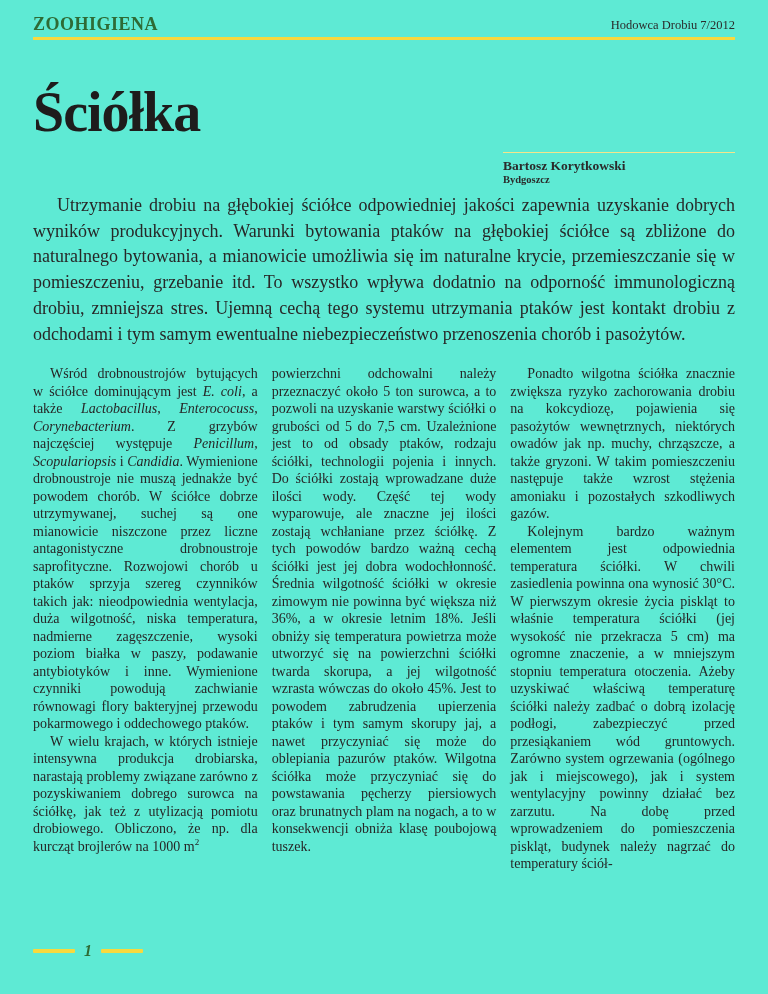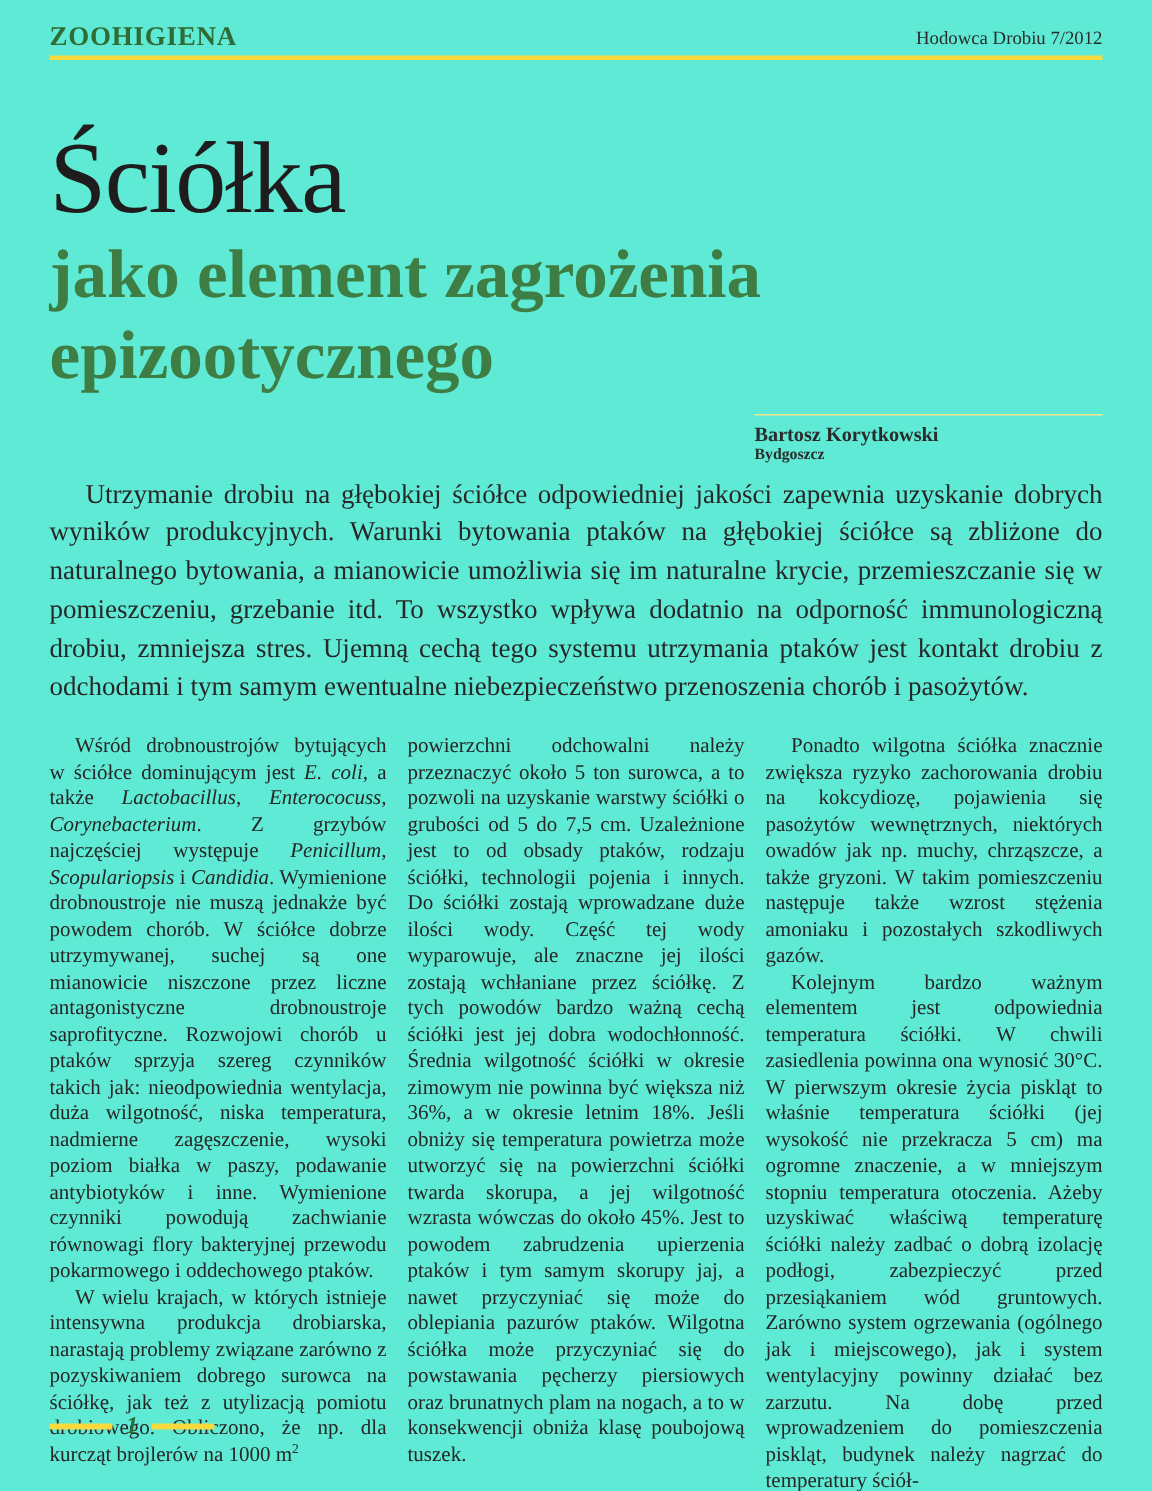--- a/index.html
+++ b/index.html
@@ -14,21 +14,21 @@
     padding:14px 33px 0 33px;
     overflow:hidden;
   }
   
   .header{display:flex;justify-content:space-between;align-items:flex-end;}
   .header .section{font-size:18px;font-weight:bold;letter-spacing:.5px;color:#2e6b35;}
   .header .issue{font-size:12.5px;color:#2b2b2b;padding-bottom:2px;margin-left:32px;}
   .header-rule{height:3px;background:#f8d93e;margin-top:2px;}
   
   .title-block{margin-top:44px;}
-  .title-main{font-size:68px;line-height:1.0;font-weight:normal;color:#1e1c1c;letter-spacing:-1px;margin-top:44px;}
+  .title-main{font-size:56px;line-height:1.0;font-weight:bold;color:#1e1c1c;letter-spacing:-1px;margin-top:44px;}
   .title-sub{font-size:46px;line-height:1.17;font-weight:bold;color:#3e7d44;max-width:545px;margin-top:4px;}
   
   .author-block{margin-top:12px;margin-left:auto;width:232px;border-top:1px solid #f5e58a;padding-top:5px;}
   .author-name{font-size:13.5px;font-weight:bold;color:#2b2b2b;}
   .author-city{font-size:10.5px;font-weight:bold;color:#2b2b2b;}
   
   .lead{margin-top:8px;font-size:18px;line-height:1.43;text-align:justify;text-indent:24px;color:#272727;}
   
   .columns{margin-top:18px;display:flex;gap:14px;}
   .col{flex:1 1 0;font-size:14px;line-height:17.5px;text-align:justify;color:#262626;}
@@ -47,21 +47,20 @@
 <div class="page">
 
   <div class="header">
     <span class="section">ZOOHIGIENA</span>
     <span class="issue">Hodowca Drobiu 7/2012</span>
   </div>
   <div class="header-rule"></div>
 
   <div class="title-block">
     <div class="title-main">Ściółka</div>
-    <div class="title-sub">jako element zagrożenia epizootycznego</div>
   </div>
 
   <div class="author-block">
     <div class="author-name">Bartosz Korytkowski</div>
     <div class="author-city">Bydgoszcz</div>
   </div>
 
   <div class="lead">Utrzymanie drobiu na głębokiej ściółce odpowiedniej jakości zapewnia uzyskanie dobrych wyników produkcyjnych. Warunki bytowania ptaków na głębokiej ściółce są zbliżone do naturalnego bytowania, a mianowicie umożliwia się im naturalne krycie, przemieszczanie się w pomieszczeniu, grzebanie itd. To wszystko wpływa dodatnio na odporność immunologiczną drobiu, zmniejsza stres. Ujemną cechą tego systemu utrzymania ptaków jest kontakt drobiu z odchodami i tym samym ewentualne niebezpieczeństwo przenoszenia chorób i pasożytów.</div>
 
   <div class="columns">

